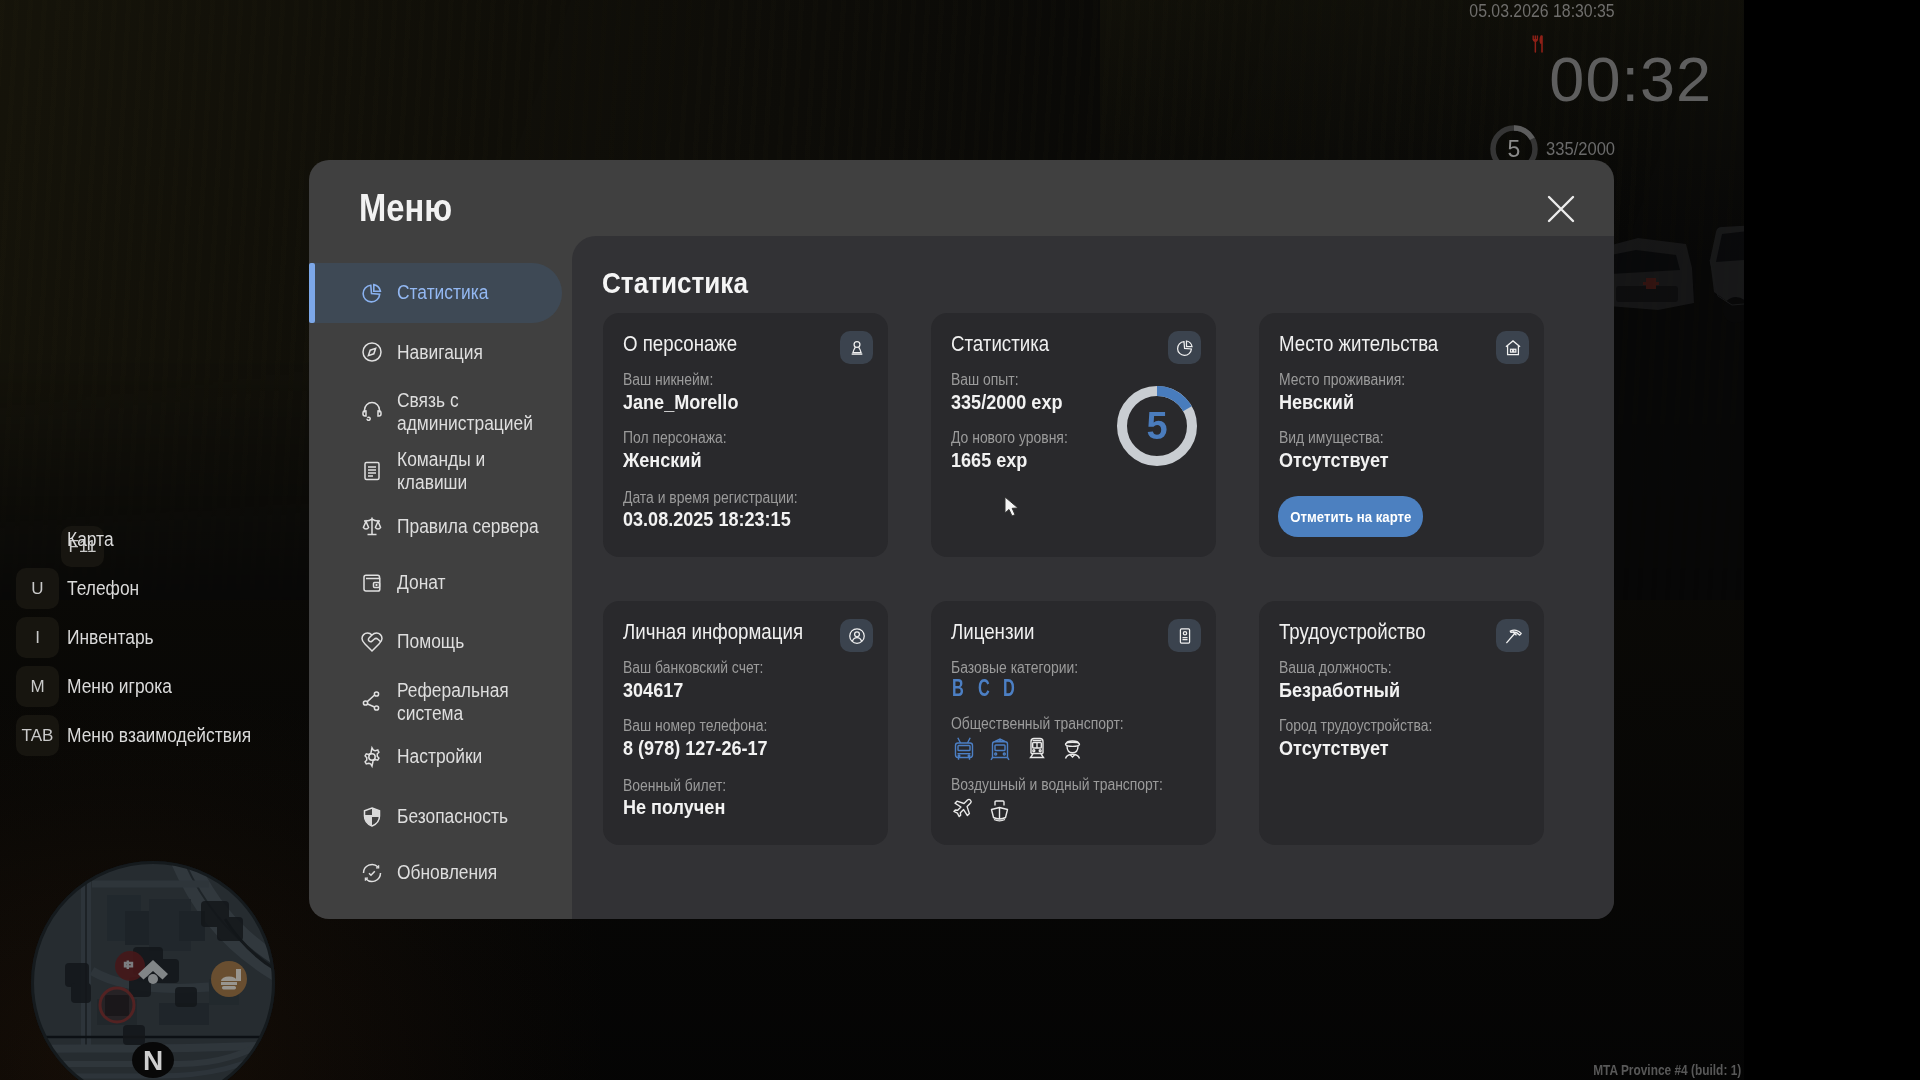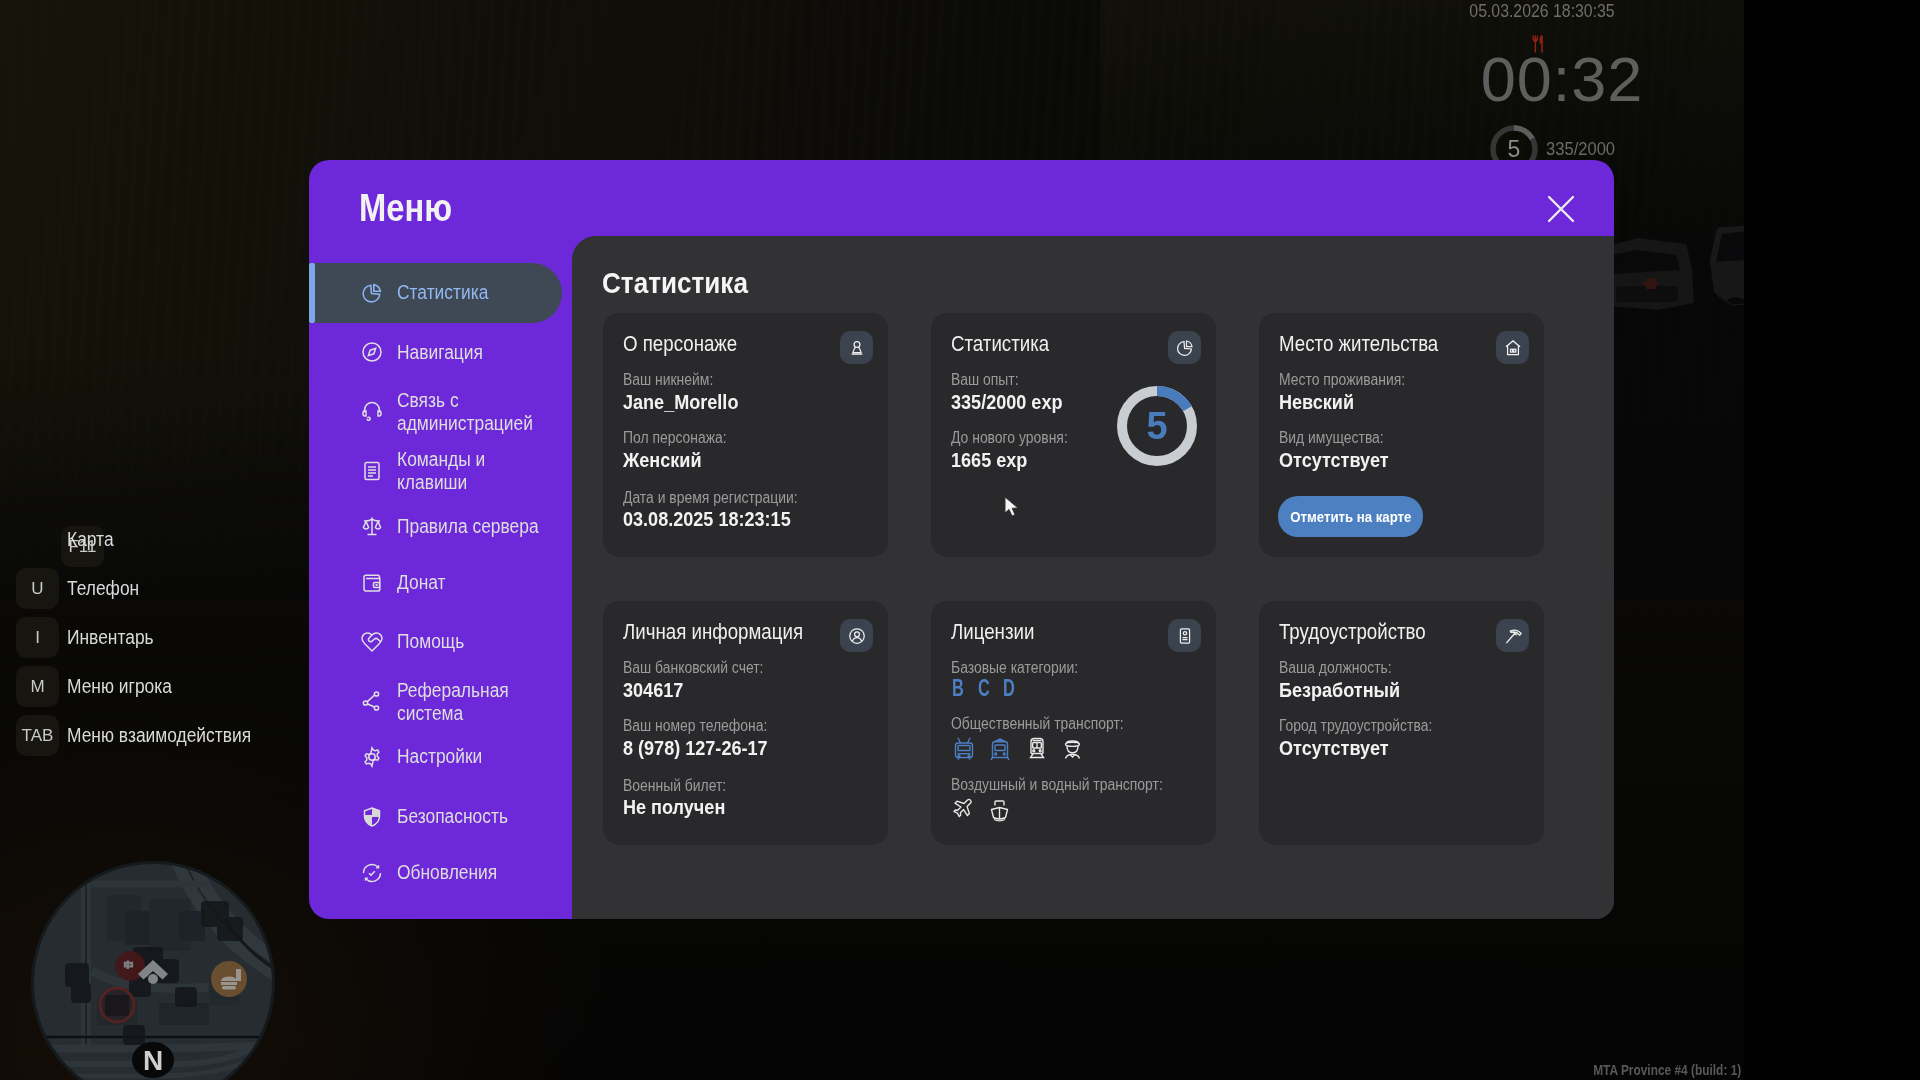--- a/index.html
+++ b/index.html
@@ -18,39 +18,39 @@
   #bg-wall2{position:absolute;left:1100px;top:0;width:820px;height:260px;
     background:linear-gradient(180deg, rgba(36,34,15,0.28), rgba(10,10,6,0.04));}
   #bg-floor{position:absolute;left:0;top:600px;width:1920px;height:520px;
     background:linear-gradient(180deg, rgba(10,9,6,0.9), rgba(4,4,4,1));}
   #bg-brown{position:absolute;left:-200px;top:700px;width:800px;height:600px;
     background:radial-gradient(ellipse at 40% 60%, rgba(84,48,18,0.22), rgba(40,24,10,0.10) 55%, rgba(0,0,0,0) 75%);}
 
   
   #hud-date{position:absolute;left:1392px;top:1px;width:300px;text-align:center;
     font-size:18px;color:#6f6e6c;transform:scaleX(0.88);}
-  #hud-timer{position:absolute;left:1412px;top:43px;width:300px;text-align:center;
+  #hud-timer{position:absolute;left:1412px;top:43px;width:300px;text-align:right;
     font-size:63px;color:#5e5e5e;letter-spacing:1px;}
   #hud-exp{position:absolute;left:1546px;top:139px;font-size:18px;color:#6a6a6a;transform:scaleX(0.92);transform-origin:0 0;}
   #hud-lvl-num{position:absolute;left:1491px;top:136px;width:46px;text-align:center;
     font-size:23px;color:#8a8a8a;}
   #hud-money{position:absolute;left:1660px;top:139px;width:222px;text-align:right;
     font-size:36px;color:#757575;letter-spacing:0.5px;}
   #hud-bar{position:absolute;left:1751px;top:133px;width:130px;height:8px;background:#2b7950;border-radius:1px;}
 
   
   .hk{position:absolute;left:16px;width:43px;height:41px;border-radius:10px;
     background:rgba(26,24,18,0.85);color:#c9c9c9;font-size:17px;
     display:flex;align-items:center;justify-content:center;}
   .hk-label{position:absolute;left:67px;height:41px;display:flex;align-items:center;
     font-size:20px;color:#dadada;transform:scaleX(0.87);transform-origin:0 50%;white-space:nowrap;}
 
   
   #panel{position:absolute;left:309px;top:160px;width:1305px;height:759px;
-    background:#6d28d9;border-radius:20px;}
+    background:#404040;border-radius:20px;}
   #panel-title{position:absolute;left:50px;top:27px;font-size:38px;font-weight:bold;color:#f2f2f2;transform:scaleX(0.86);transform-origin:0 0;}
   #content{position:absolute;left:263px;top:76px;width:1042px;height:683px;
     background:#323235;border-radius:24px 0 18px 0;}
   #close-x{position:absolute;left:1238px;top:35px;width:28px;height:28px;}
   .side-ico{position:absolute;left:51px;top:0;width:24px;height:24px;}
   .side-txt{position:absolute;left:88px;font-size:20px;line-height:23px;color:#dedede;transform:scaleX(0.87);transform-origin:0 0;white-space:nowrap;}
   #pill{position:absolute;left:0px;top:103px;width:253px;height:60px;
     background:#3e4955;border-radius:2px 30px 30px 2px;}
   #pill-bar{position:absolute;left:0;top:103px;width:6px;height:60px;background:#7ca7e8;border-radius:2px;}
 

